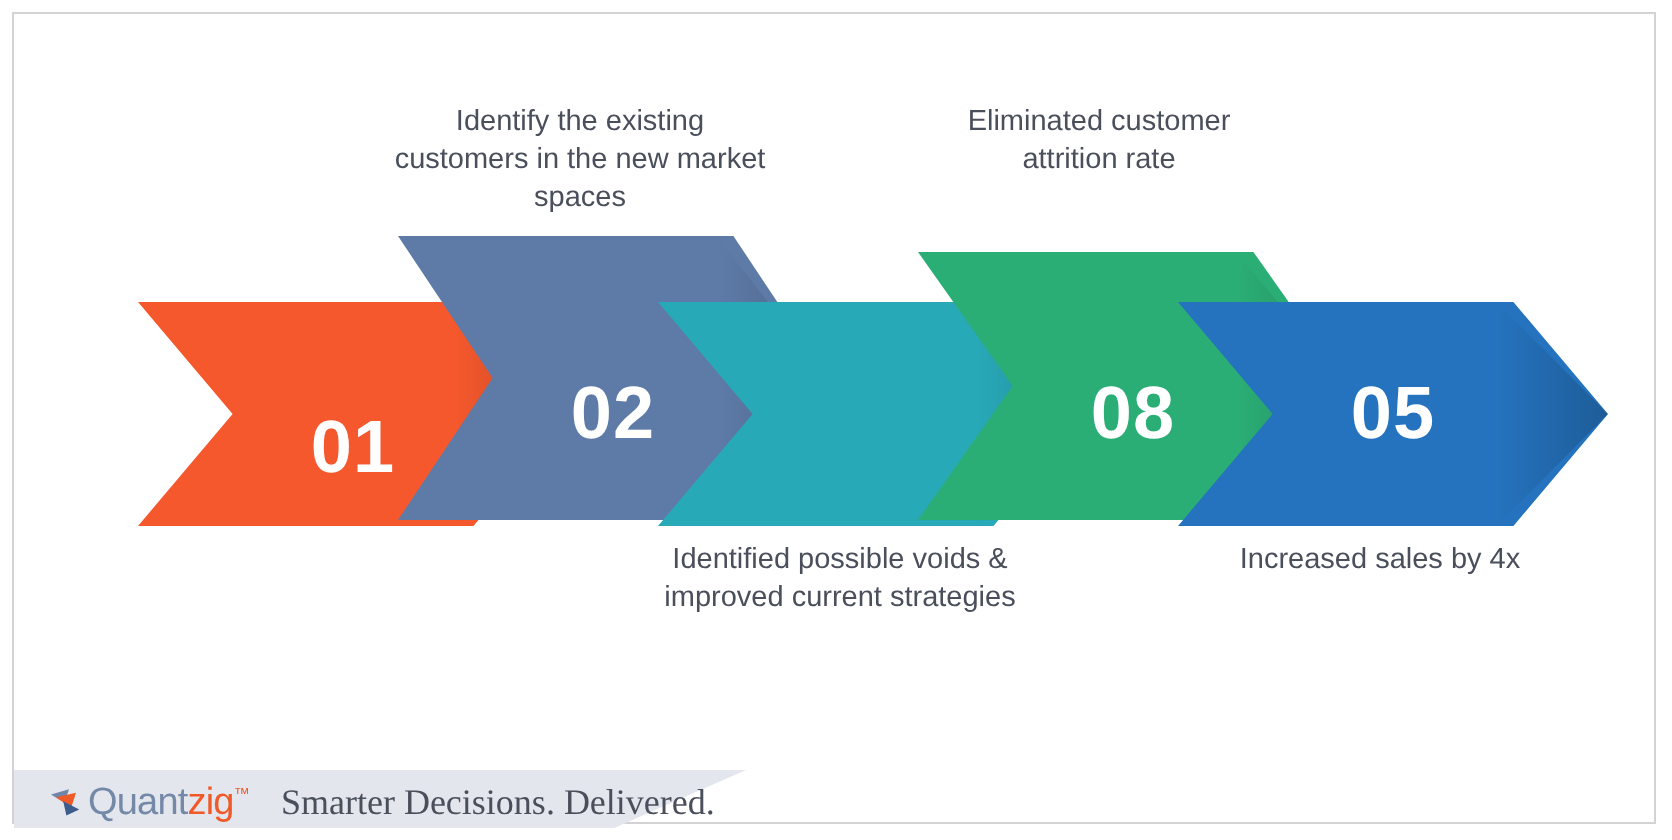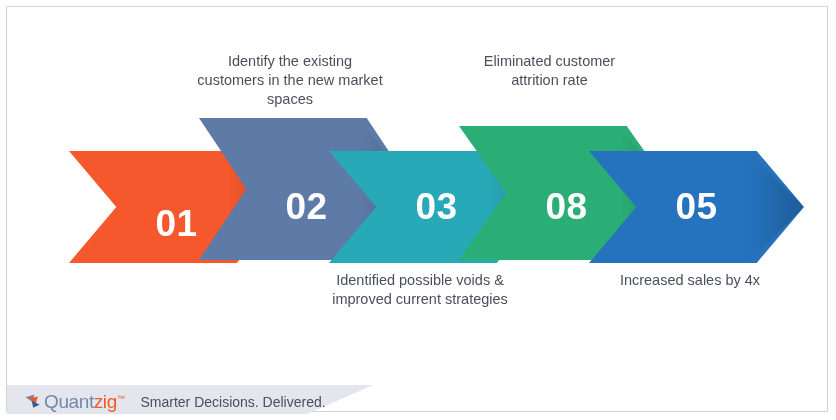--- a/index.html
+++ b/index.html
@@ -108,24 +108,24 @@
   }
   .logo-word .q { color: #7489a8; }
   .logo-word .z { color: #f05a28; }
   .logo-tm {
     color: #f05a28;
     font-size: 8px;
     vertical-align: super;
   }
   .tagline {
     margin-left: 16px;
-    font-size: 14px;
+    font-size: 18px;
     color: #4a4f5c;
     white-space: nowrap;
-    font-family: Liberation Sans, sans-serif;
+    font-family: Liberation Serif, serif;
   }
 </style>
 </head>
 <body>
 
 <div id="canvas">
 
   <div class="chev-layer">
 
     <div class="chev" style="left:62px; top:144px; width:215px; height:112px; background:#f4582c;">
@@ -134,21 +134,20 @@
     <div class="chev-num" style="left:62px; top:198px; width:215px;">01</div>
 
     <div class="chev" style="left:192px; top:111px; width:215px; height:142px; background:#5e7ba8;">
       <div class="chev-shade"></div>
     </div>
     <div class="chev-num" style="left:192px; top:181px; width:215px;">02</div>
 
     <div class="chev" style="left:322px; top:144px; width:215px; height:112px; background:#28a9b8;">
       <div class="chev-shade"></div>
     </div>
-    <div class="chev-num" style="left:322px; top:181px; width:215px;">03</div>
 
     <div class="chev" style="left:452px; top:119px; width:215px; height:134px; background:#2bae76;">
       <div class="chev-shade"></div>
     </div>
     <div class="chev-num" style="left:452px; top:181px; width:215px;">08</div>
 
     <div class="chev" style="left:582px; top:144px; width:215px; height:112px; background:#2573be;">
       <div class="chev-shade"></div>
     </div>
     <div class="chev-num" style="left:582px; top:181px; width:215px;">05</div>

